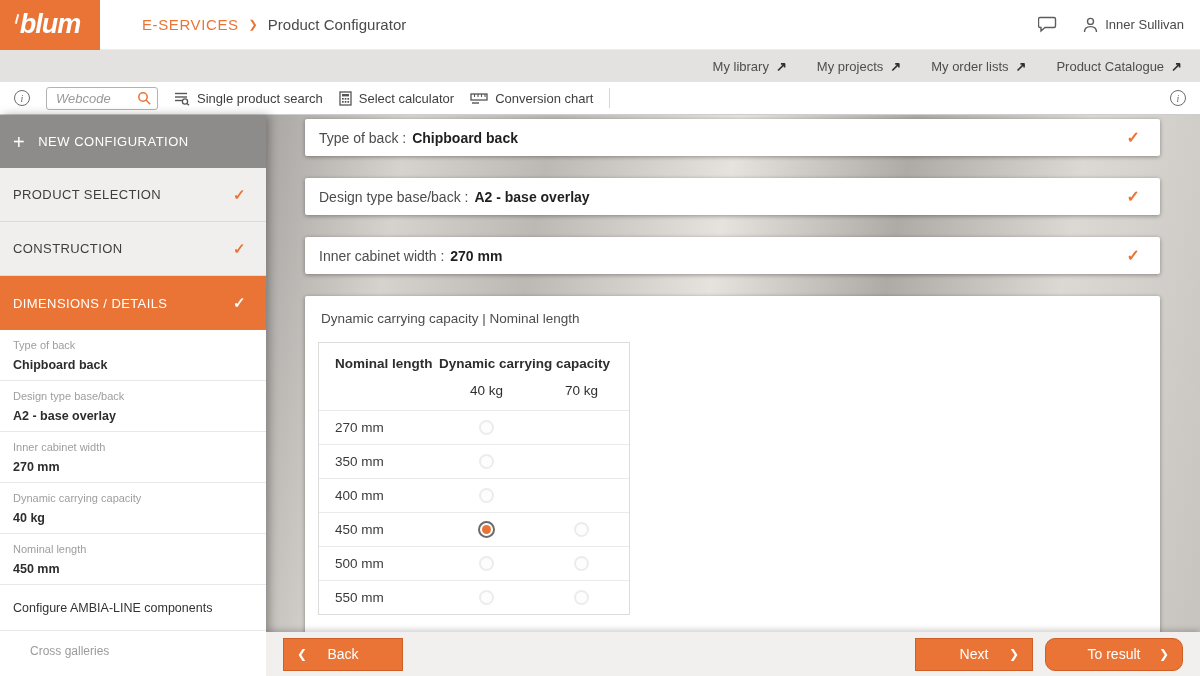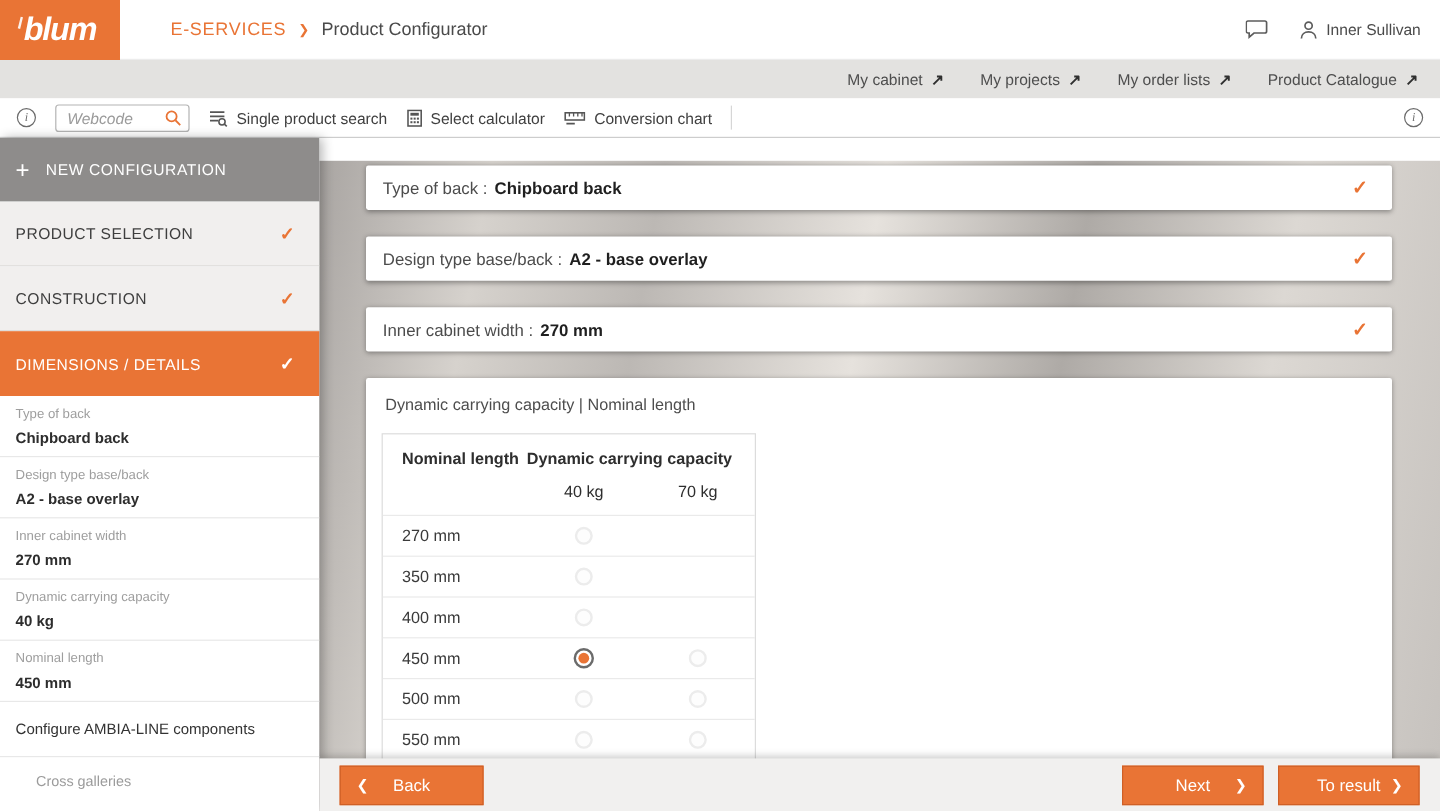--- a/index.html
+++ b/index.html
@@ -51,21 +51,21 @@
   .step.active { background:#E97435; color:#fff; border-bottom:none; }
   .step.active .check { color:#fff; }
   .detail { padding:9px 16px 8px 13px; border-bottom:1px solid #e8e8e8; flex:0 0 auto; }
   .detail .dlabel { font-size:11px; color:#9e9e9e; margin-bottom:7px; }
   .detail .dvalue { font-size:12.5px; color:#2d2d2d; font-weight:700; }
   .component-link { padding:16px 16px 15px 13px; font-size:12.5px; color:#333; border-bottom:1px solid #e8e8e8; cursor:pointer; flex:0 0 auto; }
   .component-sublink { padding:13px 16px 12px 30px; font-size:12px; color:#9b9b9b; cursor:pointer; flex:0 0 auto; }
 
   
   .main { flex:1; position:relative; overflow:hidden; padding:4px 40px 0 39px;
-          background:linear-gradient(100deg,#a9a5a2 0%,#d6d2cd 14%,#bcb8b4 28%,#e6e2dd 46%,#aeaaa6 63%,#dcd8d3 80%,#c6c2be 100%);margin-top:19px; }
+          background:linear-gradient(100deg,#a9a5a2 0%,#d6d2cd 14%,#bcb8b4 28%,#e6e2dd 46%,#aeaaa6 63%,#dcd8d3 80%,#c6c2be 100%); }
   .card { background:#fff; height:37px; border-radius:2px; box-shadow:0 1px 4px rgba(0,0,0,.35); display:flex; align-items:center; padding:0 20px 0 14px; margin-bottom:22px; font-size:14px; color:#4c4c4c; }
   .card .cvalue { font-weight:700; color:#1f1f1f; margin-left:6px; }
   .card .check { margin-left:auto; color:#E97435; font-weight:700; font-size:16px; }
 
   .capacity-card { background:#fff; border-radius:2px; box-shadow:0 1px 4px rgba(0,0,0,.35); height:362px; padding:15px 20px 0 13px; }
   .cap-title { font-size:13.5px; color:#4d4d4d; padding-left:3px; }
   .cap-table { margin-top:16px; width:312px; border:1px solid #dcdcdc; background:#fff; }
   .t-head1 { display:grid; grid-template-columns:120px 190px; padding:13px 0 2px 0; }
   .t-head1 .h { font-weight:700; font-size:13.5px; color:#2e2e2e; }
   .t-head1 .h.first { padding-left:16px; }
@@ -79,21 +79,21 @@
   .radio.selected::after { content:""; width:9px; height:9px; border-radius:50%; background:#E97435; }
 
   
   .footer { position:absolute; left:0; right:0; bottom:0; height:44px; background:#f1f0ef; box-shadow:0 -2px 6px rgba(0,0,0,.20); display:flex; align-items:center; padding:0 17px; z-index:3; }
   .btn { height:33px; background:#E97435; border:1px solid #cf5f26; color:#fff; font-size:14px; display:flex; align-items:center; justify-content:center; position:relative; cursor:pointer; font-family:"Liberation Sans", sans-serif; }
   .btn .chv { position:absolute; font-size:12px; top:50%; transform:translateY(-50%); }
   .btn .chv.left { left:13px; }
   .btn .chv.right { right:13px; }
   .btn-back { width:120px; }
   .btn-next { width:118px; margin-left:auto; }
-  .btn-result { width:118px; margin-left:12px; }
+  .btn-result { width:138px; margin-left:12px;border-radius:10px; }
 
   svg { display:block; }
 </style>
 </head>
 <body>
 
 <div class="app">
 
   <div class="header">
     <div class="logo">
@@ -118,21 +118,21 @@
               <path d="M1.5 15 c0-3.6 2.7-5.4 6-5.4 s6 1.8 6 5.4" fill="none" stroke="#5c5c5c" stroke-width="1.4"></path>
             </svg>
         </span>
         <span>Inner Sullivan</span>
       </div>
     </div>
   </div>
 
   <div class="links-bar">
     <span class="qlink">
-      <span>My cabinet</span>
+      <span>My library</span>
       <span class="ext">↗</span>
     </span>
     <span class="qlink">
       <span>My projects</span>
       <span class="ext">↗</span>
     </span>
     <span class="qlink">
       <span>My order lists</span>
       <span class="ext">↗</span>
     </span>

